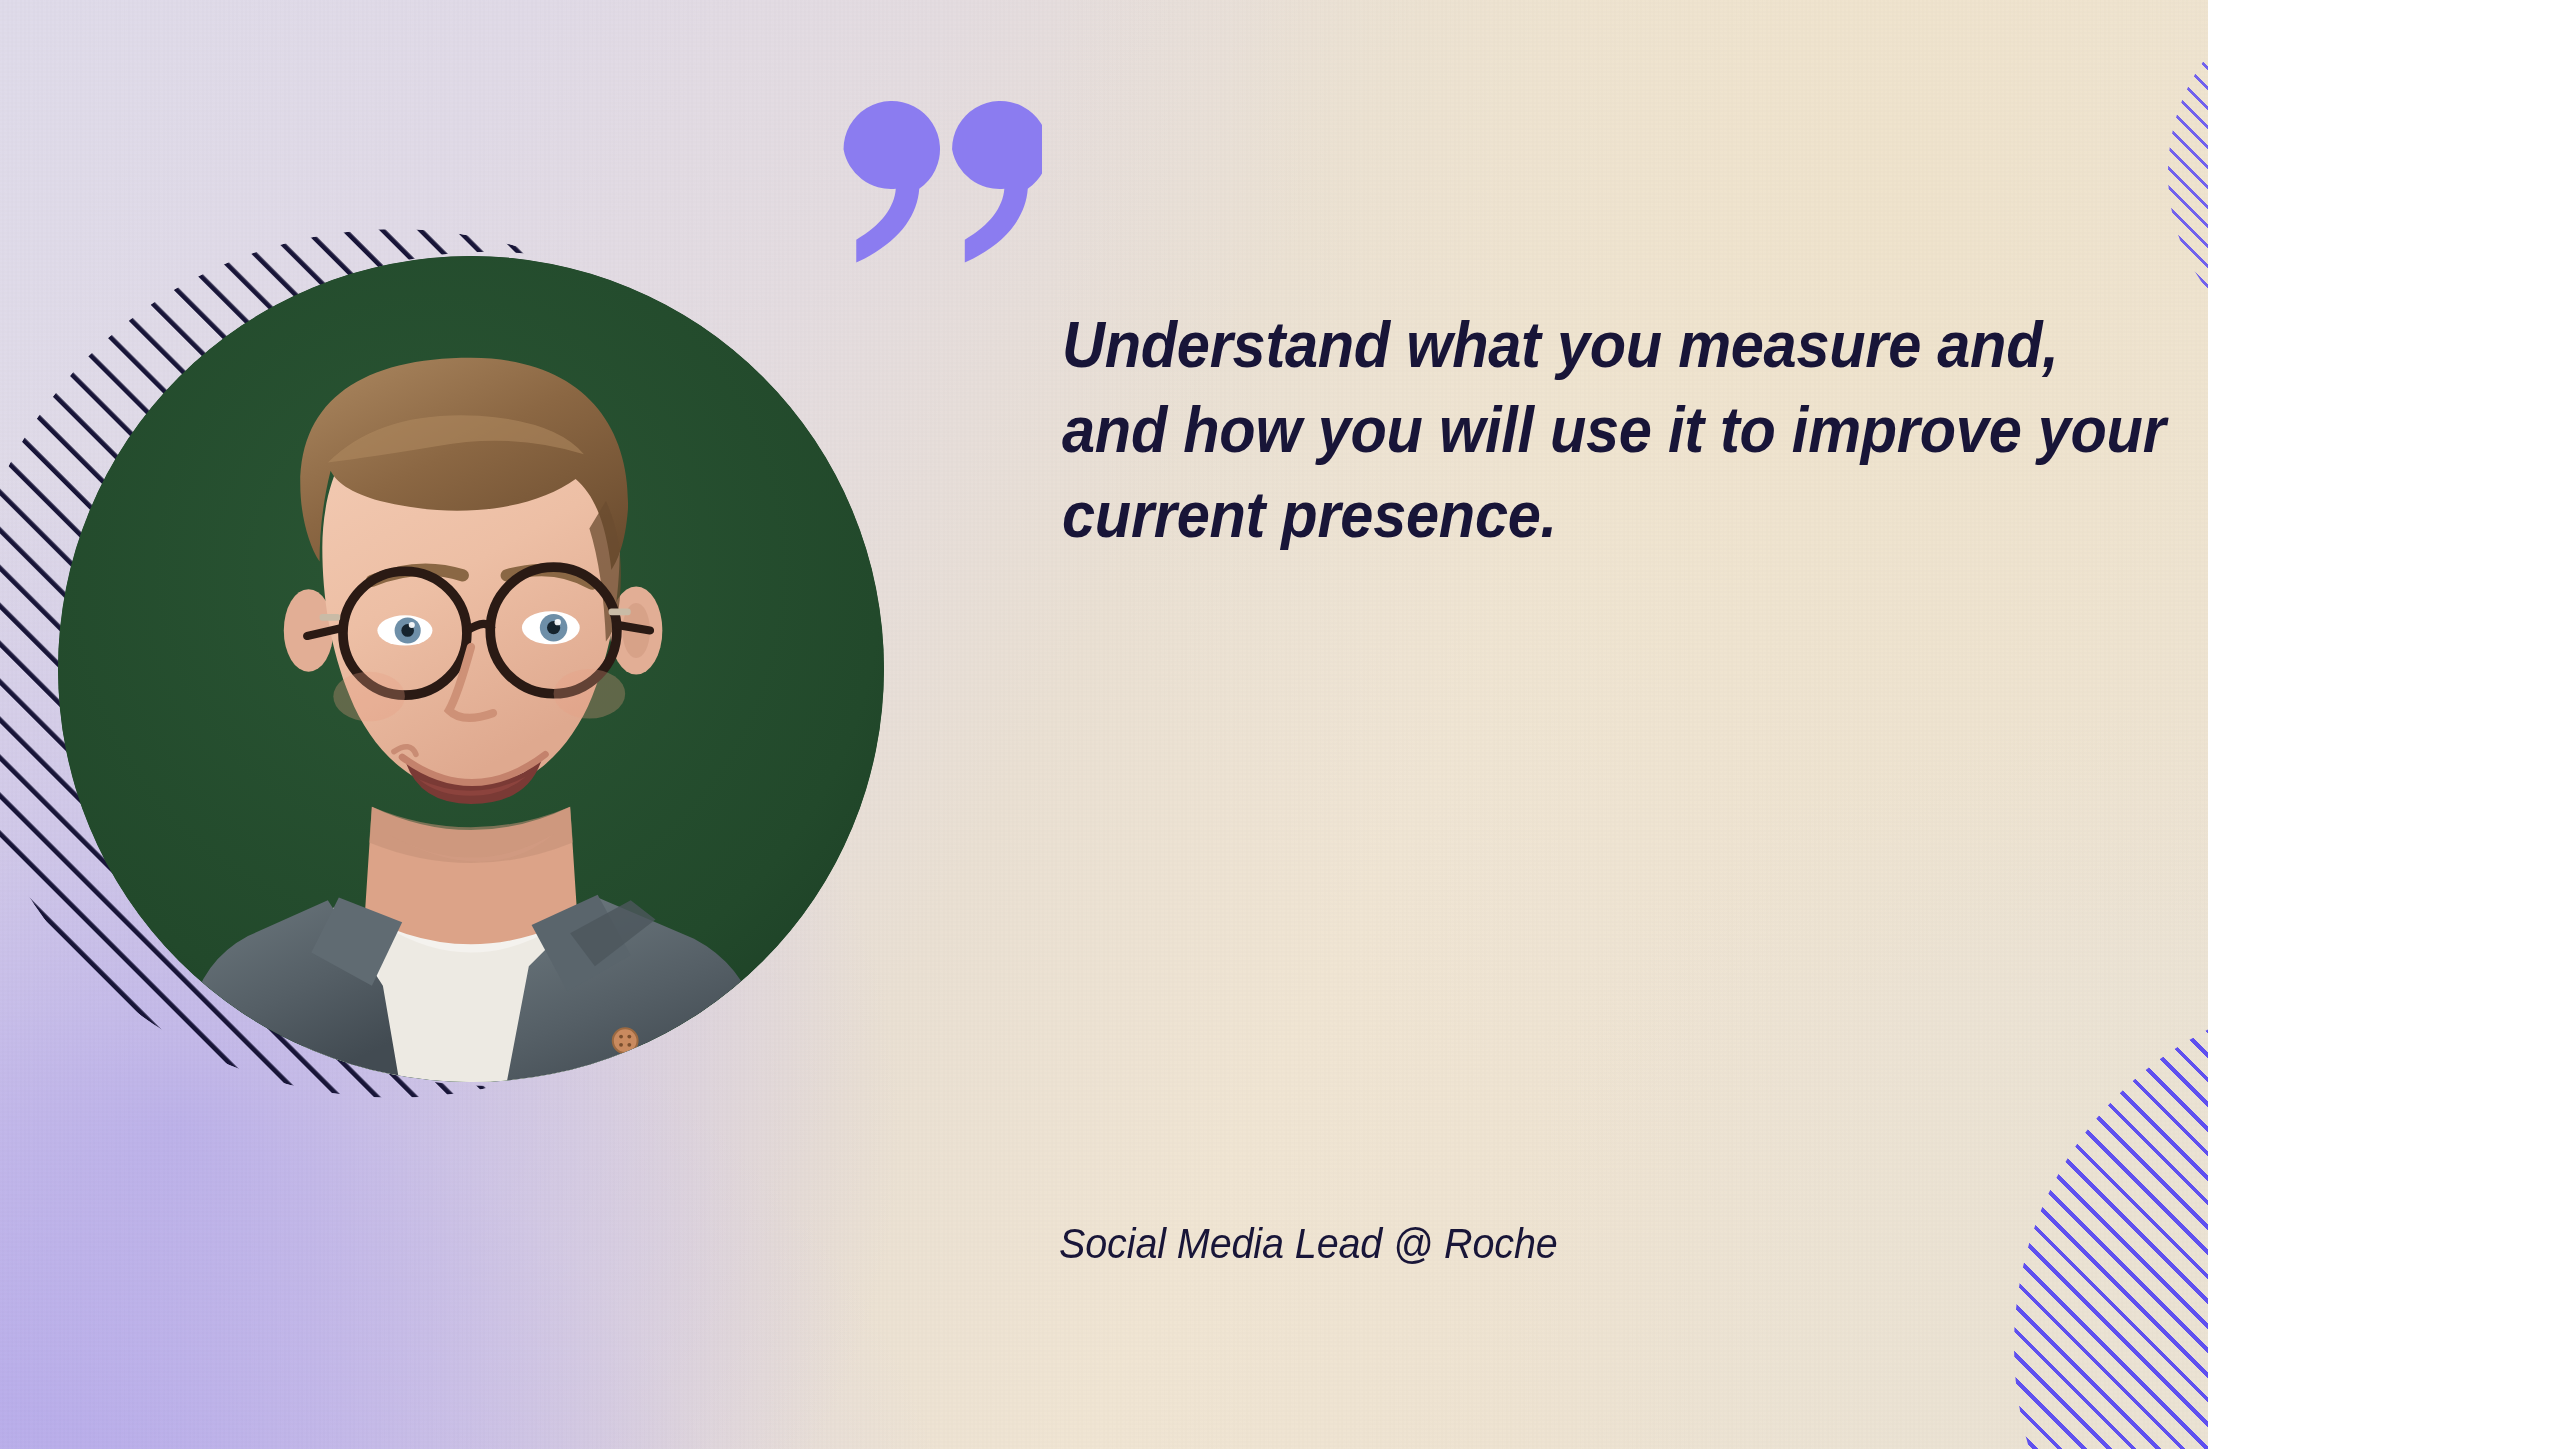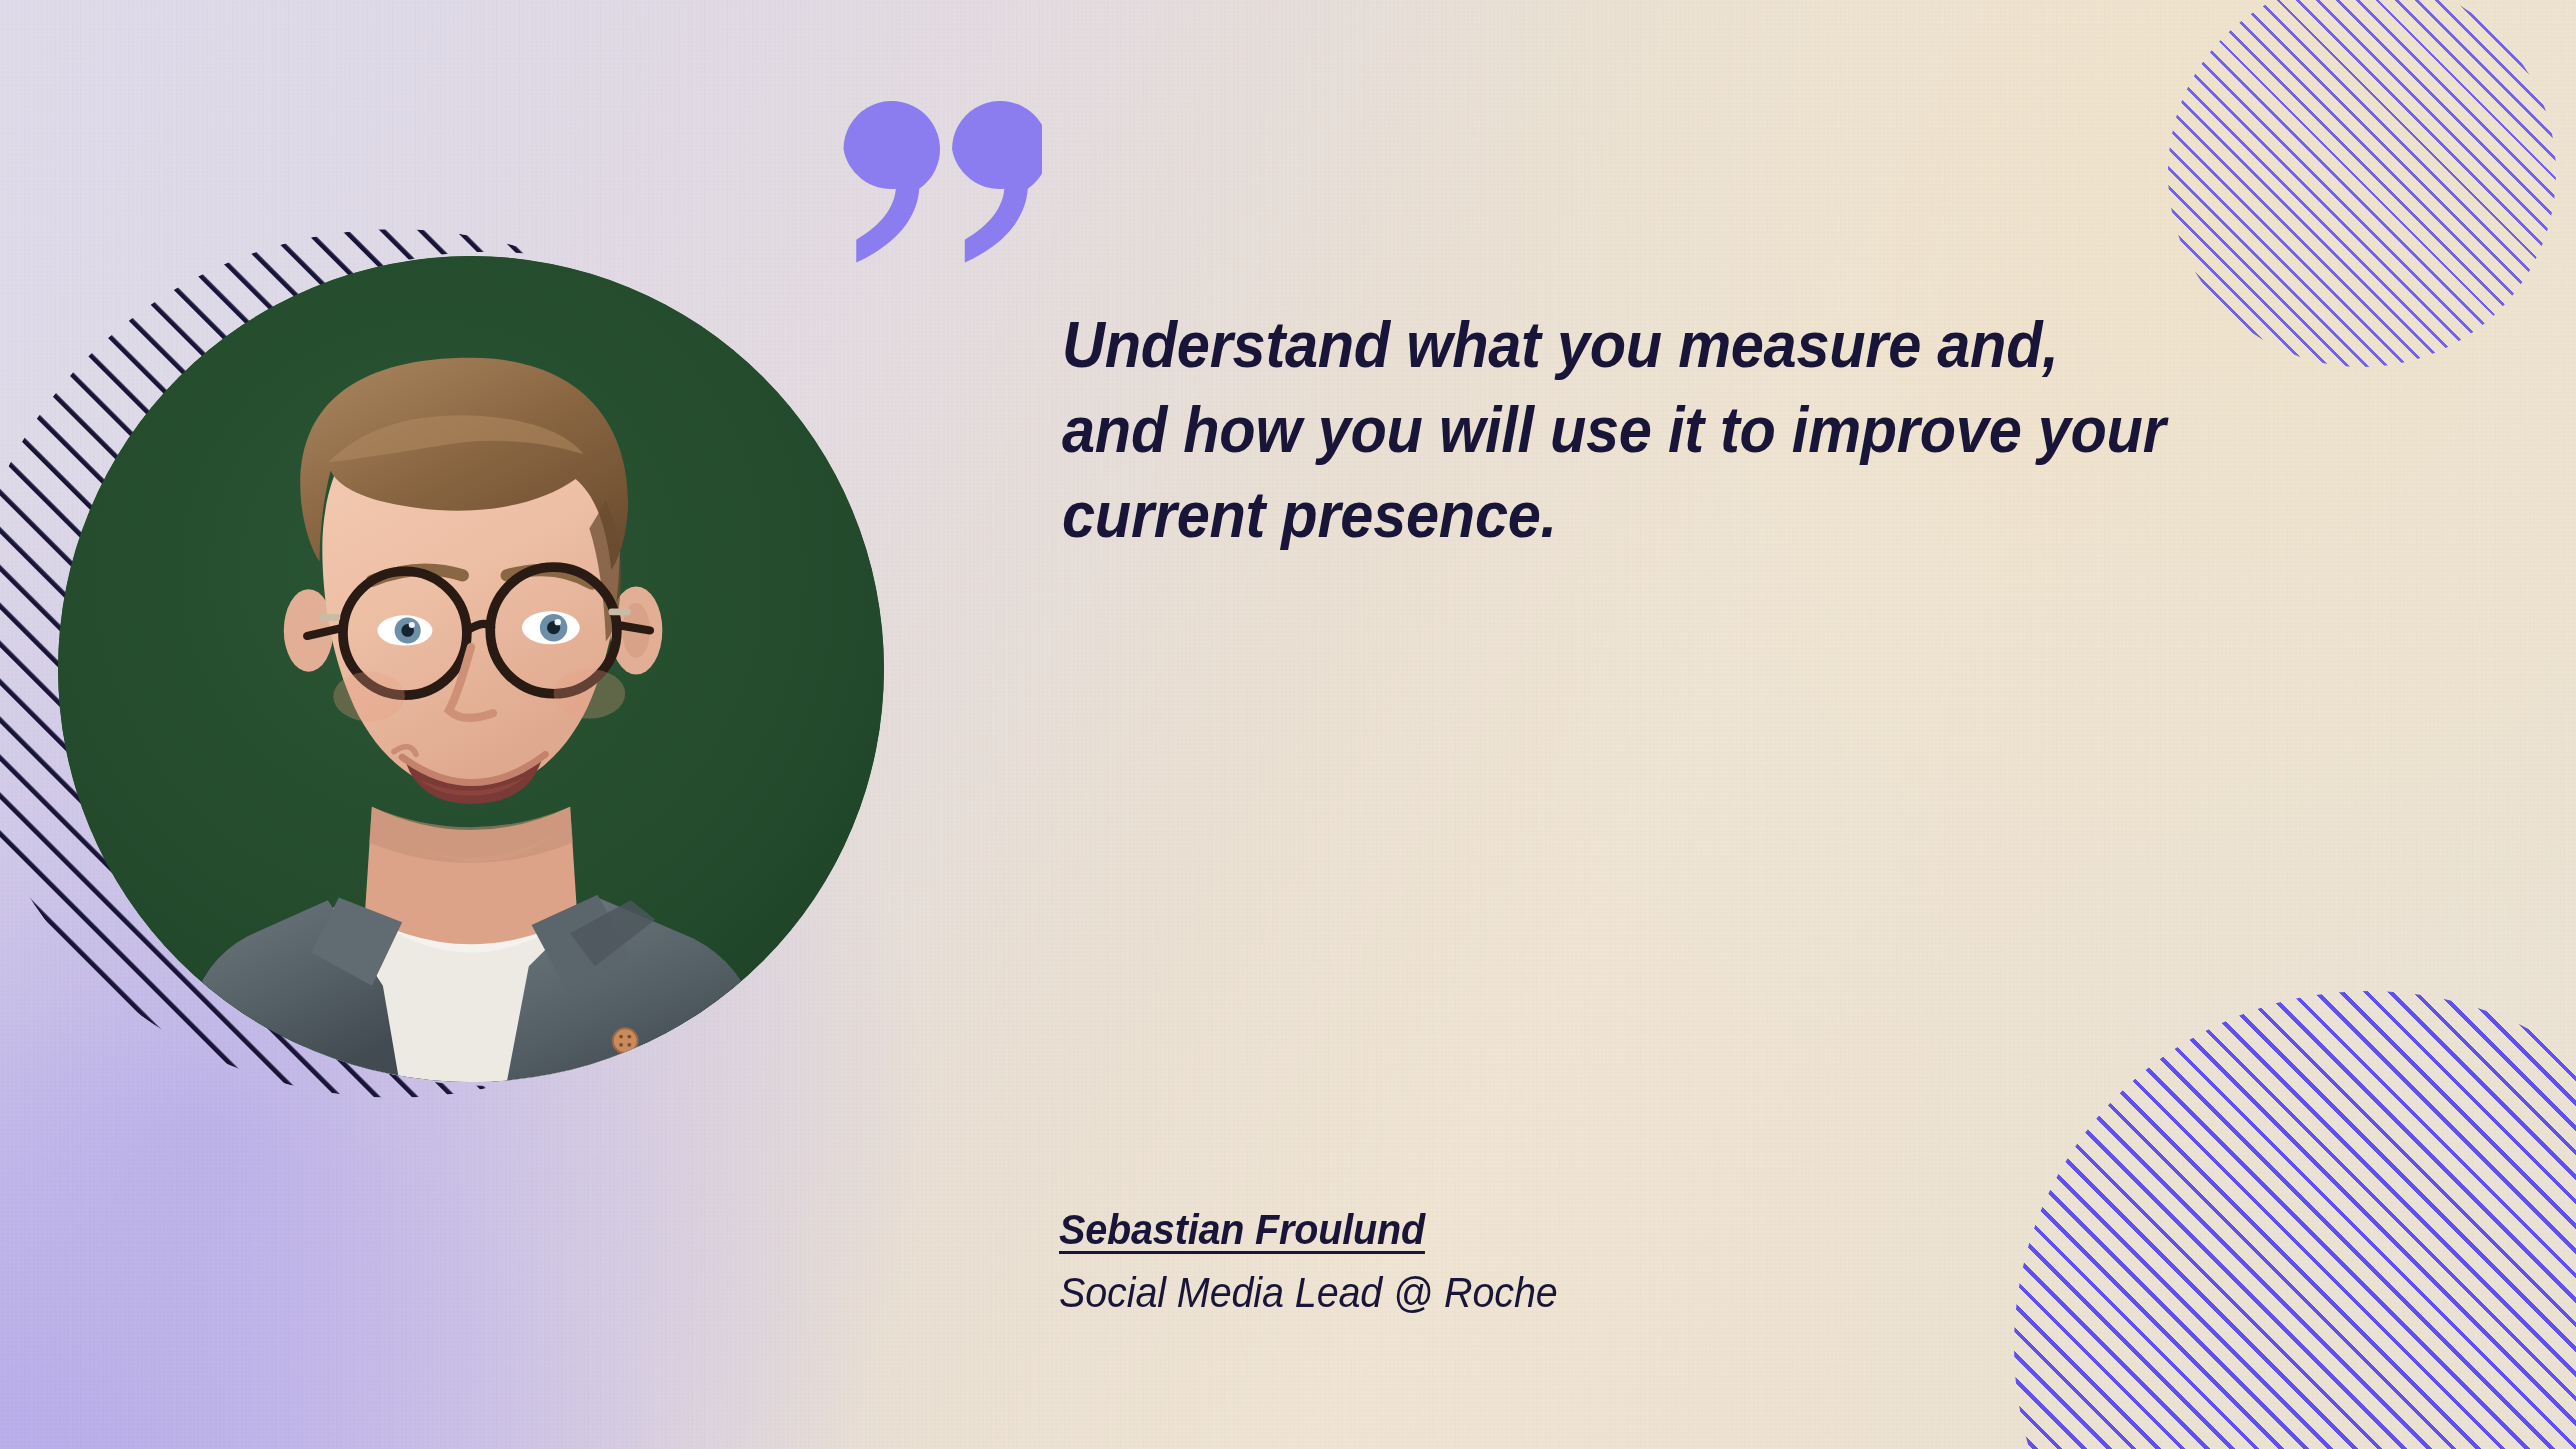--- a/index.html
+++ b/index.html
@@ -3,21 +3,21 @@
 <meta charset="utf-8">
 <title>Testimonial Slide</title>
 <style>
   html, body {
     margin: 0;
     padding: 0;
     background: #ffffff;
   }
   #stage {
     position: relative;
-    width: 2576px;
+    width: 2208px;
     height: 1449px;
     overflow: hidden;
     font-family: "Liberation Sans", "DejaVu Sans", sans-serif;
     background: #E6E0EC;
   }
 
   
   .bg-base {
     position: absolute;
     inset: 0;
@@ -371,20 +371,17 @@
                  a72 72 0 0 1 -78 -59 z"></path>
       </g>
     </svg>
   </div>
 
   <p id="quote-text">Understand what you measure and,
 and how you will use it to improve your
 current presence.</p>
 
   <div id="attribution">
-    <div>
-      <span id="attr-name">Sebastian Froulund</span>
-    </div>
     <span id="attr-role">Social Media Lead @ Roche</span>
   </div>
 
 </div>
 
 
 </body></html>

